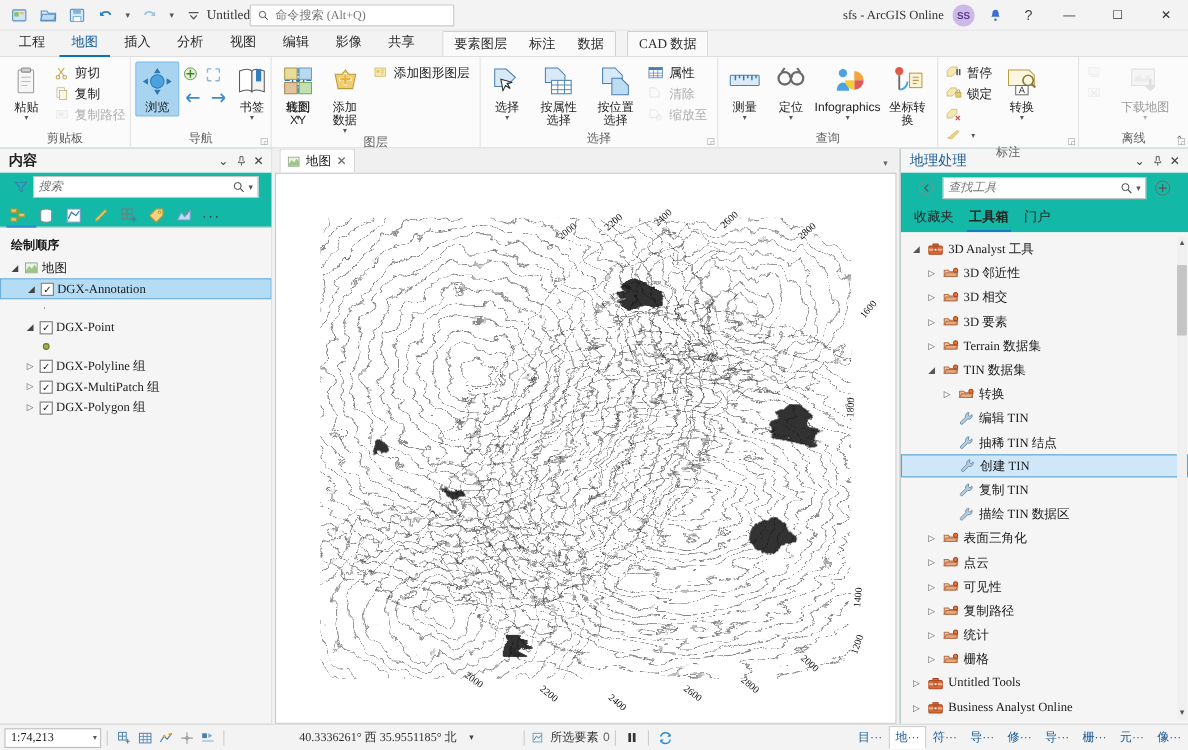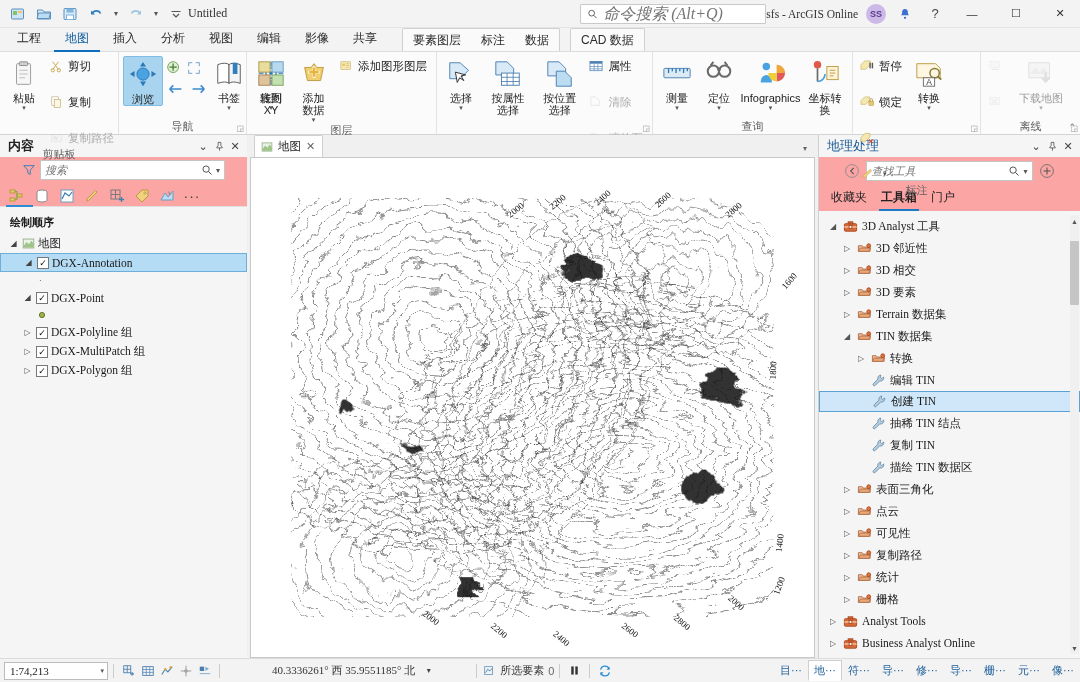--- a/index.html
+++ b/index.html
@@ -19,29 +19,29 @@
     background: #f3f3f3; border-bottom: 1px solid #e4e4e4;
     flex: 0 0 28px;
   }
   .qat { display: flex; align-items: center; gap: 2px; padding-left: 6px; }
   .qat-btn {
     width: 24px; height: 22px; display: flex; align-items: center; justify-content: center;
     border-radius: 2px; cursor: pointer;
   }
   .qat-caret { width: 12px; height: 20px; display:flex;align-items:center;justify-content:center;
      font-size: 8px; color:#555; cursor:pointer;}
-  .title-center { flex: 1; display: flex; align-items: center; justify-content: space-between; gap: 0; }
+  .title-center { flex: 1; display: flex; align-items: center; justify-content: flex-start; gap: 0; }
   .doc-title { font-size: 12px; color: #333; font-family: "Liberation Serif", serif; }
   .cmd-search {
     width: 186px; height: 20px; background: #fff; border: 1px solid #c9c9c9;
     display: flex; align-items: center; gap: 5px; padding: 0 6px; border-radius: 1px;
   }
   .cmd-search input {
-    border: none; outline: none; font-size: 16px; width: 100%;
-    font-style: italic; color: #8a8a8a; background: transparent;
+    border: none; outline: none; font-size: 11px; width: 100%;
+    color: #8a8a8a; background: transparent;
     font-family: "Liberation Serif", serif;
   }
   .title-right { display: flex; align-items: center; gap: 8px; padding-right: 2px; }
   .acct-name { font-size: 11.5px; color: #333; font-family: "Liberation Serif", serif; }
   .avatar {
     width: 20px; height: 20px; border-radius: 50%; background: #cdb9e8;
     color: #5a3d8a; font-size: 9px; display: flex; align-items: center; justify-content: center;
     font-weight: bold;
   }
   .icon-btn { width: 22px; height: 22px; display:flex;align-items:center;justify-content:center; cursor:pointer; }
@@ -57,21 +57,21 @@
     flex: 0 0 24px;
   }
   .rtab {
     padding: 2px 11px 3px; font-size: 12px; color: #2b2b2b; cursor: pointer;
     border-bottom: 2px solid transparent; position: relative; top: 1px;
   }
   .rtab.active { border-bottom-color: #0d6ebd; font-weight: normal; color: #0d5a9c; }
   .ctx-group { display: flex; align-items: flex-end; margin-left: 12px; }
   .ctx-box {
     display: flex; border: 1px solid #d0d0d0; border-bottom: none;
-    background: #fafafa; border-radius: 2px 2px 0 0; margin-right: 10px;
+    background: #fafafa; border-radius: 2px 2px 0 0; margin-right: 10px; font-family: Liberation Serif, serif;
   }
   .ctx-box .rtab { border-bottom: none; padding: 2px 10px 3px; }
 
   
   .ribbon {
     height: 83px; background: #fbfbfb; border-bottom: 1px solid #d4d4d4;
     display: flex; position: relative; flex: 0 0 83px;
   }
   .rgroup { display: flex; flex-direction: column; position: relative; padding: 2px 4px 0; }
   .rgroup + .rgroup { border-left: 1px solid #e3e3e3; }
@@ -79,52 +79,52 @@
   .rgroup-label {
     text-align: center; font-size: 11px; color: #606060; height: 15px; line-height: 14px;
     position: relative;
   }
   .grp-dlg { position: absolute; right: 2px; bottom: 1px; font-size: 8px; color: #999; }
 
   .bigbtn {
     width: auto; min-width: 40px; display: flex; flex-direction: column; align-items: center;
     padding: 2px 5px 0; cursor: pointer; border-radius: 2px;
   }
-  .bigbtn.sel { background: #a8d4f0; border: 1px solid #7fbde5; }
+  .bigbtn.sel { background: #a8d4f0; border: 1px solid #7fbde5; font-family: Liberation Mono, monospace; }
   .bigbtn .lbl { font-size: 11px; color: #1c1c1c; margin-top: 2px; text-align: center; line-height: 12px; }
   .bigbtn .car { font-size: 7px; color: #555; line-height: 7px; }
   .bigicon { height: 32px; display: flex; align-items: center; justify-content: center; }
 
-  .smcol { display: flex; flex-direction: column; gap: 18px; padding-top: 1px; }
+  .smcol { display: flex; flex-direction: column; gap: 1px; padding-top: 1px; }
   .smbtn { display: flex; align-items: center; gap: 4px; padding: 1px 5px 1px 2px; cursor: pointer; border-radius: 2px; }
   .smbtn .lbl { font-size: 11.5px; color: #1c1c1c; white-space: nowrap; }
   .smbtn.dis .lbl { color: #adadad; }
   .smicon { width: 16px; height: 16px; display: flex; align-items: center; justify-content: center; }
 
   .ribbon-collapse {
     position: absolute; right: 4px; bottom: 2px; font-size: 9px; color: #666; cursor: pointer;
   }
 
   
   .main { flex: 1; display: flex; background: #f0f0f0; min-height: 0; }
 
   
-  .panel { display: flex; flex-direction: column; background: #fca5a5; min-height: 0; }
+  .panel { display: flex; flex-direction: column; background: #14b8a6; min-height: 0; }
   .panel-header {
     height: 22px; display: flex; align-items: center; padding: 0 4px 0 8px;
     background: #f5f5f5; flex: 0 0 22px;
   }
   .panel-title { flex: 1; font-size: 13px; color: #1c5d99; }
   .panel-title.plain { color: #222; font-weight: normal; }
   .panel-title.link { color: #1c5d99; }
   .ph-btn { width: 16px; height: 16px; display:flex;align-items:center;justify-content:center;
     font-size: 11px; color: #444; cursor: pointer; }
 
   .searchrow {
-    display: flex; align-items: center; gap: 4px; padding: 3px 22px; flex: 0 0 auto;
+    display: flex; align-items: center; gap: 4px; padding: 3px 12px; flex: 0 0 auto;
   }
   .searchbox {
     flex: 1; height: 20px; background: #fff; border: 1px solid #c4c4c4;
     display: flex; align-items: center; padding: 0 4px; gap: 3px;
   }
   .searchbox input {
     flex: 1; border: none; outline: none; font-size: 11px; font-style: italic;
     color: #9a9a9a; background: transparent; font-family: "Liberation Serif", serif;
   }
 
@@ -196,21 +196,21 @@
   .splitter { width: 3px; background: #f0f0f0; cursor: col-resize; flex: 0 0 3px; }
   .splitter-dots { width: 3px; height: 100%; background: linear-gradient(#f0f0f0,#f0f0f0); }
 
   
   .statusbar {
     height: 24px; display: flex; align-items: center; background: #f3f3f3;
     border-top: 1px solid #dcdcdc; font-size: 11px; flex: 0 0 24px; padding-left: 4px;
   }
   .sb-left { width: 250px; display: flex; align-items: center; }
   .scale-combo {
-    width: 104px; height: 18px; background: #fff; border: 1px solid #bcbcbc;
+    width: 88px; height: 18px; background: #fff; border: 1px solid #bcbcbc;
     display: flex; align-items: center; justify-content: space-between; padding: 0 3px 0 5px;
     font-size: 11px; font-family: "Liberation Serif", serif;
   }
   .sb-sep { width: 1px; height: 14px; background: #ccc; margin: 0 5px; }
   .sb-icon { width: 19px; height: 18px; display:flex;align-items:center;justify-content:center; cursor:pointer;}
   .coords { font-size: 11px; color: #333; font-family: "Liberation Serif", serif; margin-left: 18px; }
   .sel-count { font-size: 11px; color: #333; display:flex;align-items:center;gap:4px;}
   .sb-right { margin-left: auto; display: flex; align-items: center; }
   .dock-tab {
     padding: 2px 5px; font-size: 11px; color: #1c5d99; cursor: pointer; border: 1px solid transparent;
@@ -1071,37 +1071,37 @@
           </div>
           <div class="gp-row" style="padding-left: 36px;">
             <span class="gp-arrow"></span>
             <span style="display: flex; align-items: center;">
               <svg width="15" height="15" viewBox="0 0 16 16">
                 <path d="M10.5 2.2a3.3 3.3 0 00-3.1 4.3L2.6 11.3a1.3 1.3 0 101.9 1.9l4.8-4.8a3.3 3.3 0 004.1-4.3l-2 2-1.6-1.6z" fill="#b8cfe2" stroke="#5a7f9c" stroke-width="0.8"></path>
               </svg>
             </span>
             <span class="gp-label">编辑 TIN</span>
           </div>
+          <div class="gp-row" style="padding-left: 36px;">
+            <span class="gp-arrow"></span>
+            <span style="display: flex; align-items: center;">
+              <svg width="15" height="15" viewBox="0 0 16 16">
+                <path d="M10.5 2.2a3.3 3.3 0 00-3.1 4.3L2.6 11.3a1.3 1.3 0 101.9 1.9l4.8-4.8a3.3 3.3 0 004.1-4.3l-2 2-1.6-1.6z" fill="#b8cfe2" stroke="#5a7f9c" stroke-width="0.8"></path>
+              </svg>
+            </span>
+            <span class="gp-label">抽稀 TIN 结点</span>
+          </div>
           <div class="gp-row selected" style="padding-left: 36px;">
             <span class="gp-arrow"></span>
             <span style="display: flex; align-items: center;">
               <svg width="15" height="15" viewBox="0 0 16 16">
                 <path d="M10.5 2.2a3.3 3.3 0 00-3.1 4.3L2.6 11.3a1.3 1.3 0 101.9 1.9l4.8-4.8a3.3 3.3 0 004.1-4.3l-2 2-1.6-1.6z" fill="#b8cfe2" stroke="#5a7f9c" stroke-width="0.8"></path>
               </svg>
             </span>
             <span class="gp-label">创建 TIN</span>
-          </div>
-          <div class="gp-row" style="padding-left: 36px;">
-            <span class="gp-arrow"></span>
-            <span style="display: flex; align-items: center;">
-              <svg width="15" height="15" viewBox="0 0 16 16">
-                <path d="M10.5 2.2a3.3 3.3 0 00-3.1 4.3L2.6 11.3a1.3 1.3 0 101.9 1.9l4.8-4.8a3.3 3.3 0 004.1-4.3l-2 2-1.6-1.6z" fill="#b8cfe2" stroke="#5a7f9c" stroke-width="0.8"></path>
-              </svg>
-            </span>
-            <span class="gp-label">抽稀 TIN 结点</span>
           </div>
           <div class="gp-row" style="padding-left: 36px;">
             <span class="gp-arrow"></span>
             <span style="display: flex; align-items: center;">
               <svg width="15" height="15" viewBox="0 0 16 16">
                 <path d="M10.5 2.2a3.3 3.3 0 00-3.1 4.3L2.6 11.3a1.3 1.3 0 101.9 1.9l4.8-4.8a3.3 3.3 0 004.1-4.3l-2 2-1.6-1.6z" fill="#b8cfe2" stroke="#5a7f9c" stroke-width="0.8"></path>
               </svg>
             </span>
             <span class="gp-label">复制 TIN</span>
           </div>
@@ -1183,21 +1183,21 @@
           <div class="gp-row" style="padding-left: 8px;">
             <span class="gp-arrow">▷</span>
             <span style="display: flex; align-items: center;">
               <svg width="15" height="15" viewBox="0 0 16 16">
                 <rect x="1.5" y="5" width="13" height="8" rx="1" fill="#d86a3a" stroke="#a8481f"></rect>
                 <rect x="5.5" y="3" width="5" height="2.2" fill="#d86a3a" stroke="#a8481f"></rect>
                 <rect x="1.5" y="7.5" width="13" height="2" fill="#f0b089"></rect>
                 <rect x="6.5" y="7" width="3" height="3" fill="#fff" stroke="#a8481f"></rect>
               </svg>
             </span>
-            <span class="gp-label">Analyst Tools</span>
+            <span class="gp-label">Untitled Tools</span>
           </div>
           <div class="gp-row" style="padding-left: 8px;">
             <span class="gp-arrow">▷</span>
             <span style="display: flex; align-items: center;">
               <svg width="15" height="15" viewBox="0 0 16 16">
                 <rect x="1.5" y="5" width="13" height="8" rx="1" fill="#d86a3a" stroke="#a8481f"></rect>
                 <rect x="5.5" y="3" width="5" height="2.2" fill="#d86a3a" stroke="#a8481f"></rect>
                 <rect x="1.5" y="7.5" width="13" height="2" fill="#f0b089"></rect>
                 <rect x="6.5" y="7" width="3" height="3" fill="#fff" stroke="#a8481f"></rect>
               </svg>

